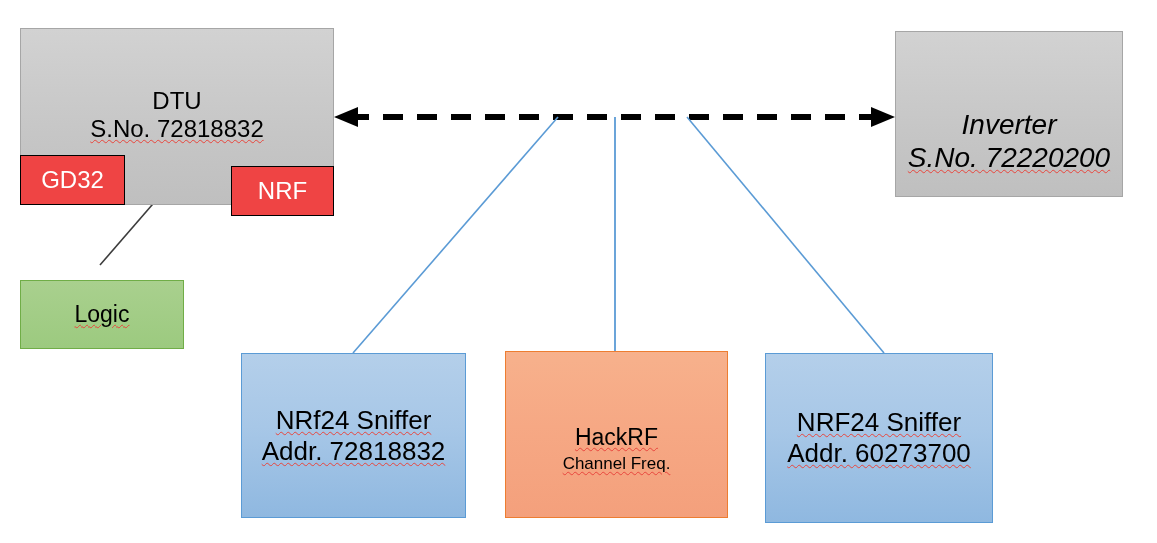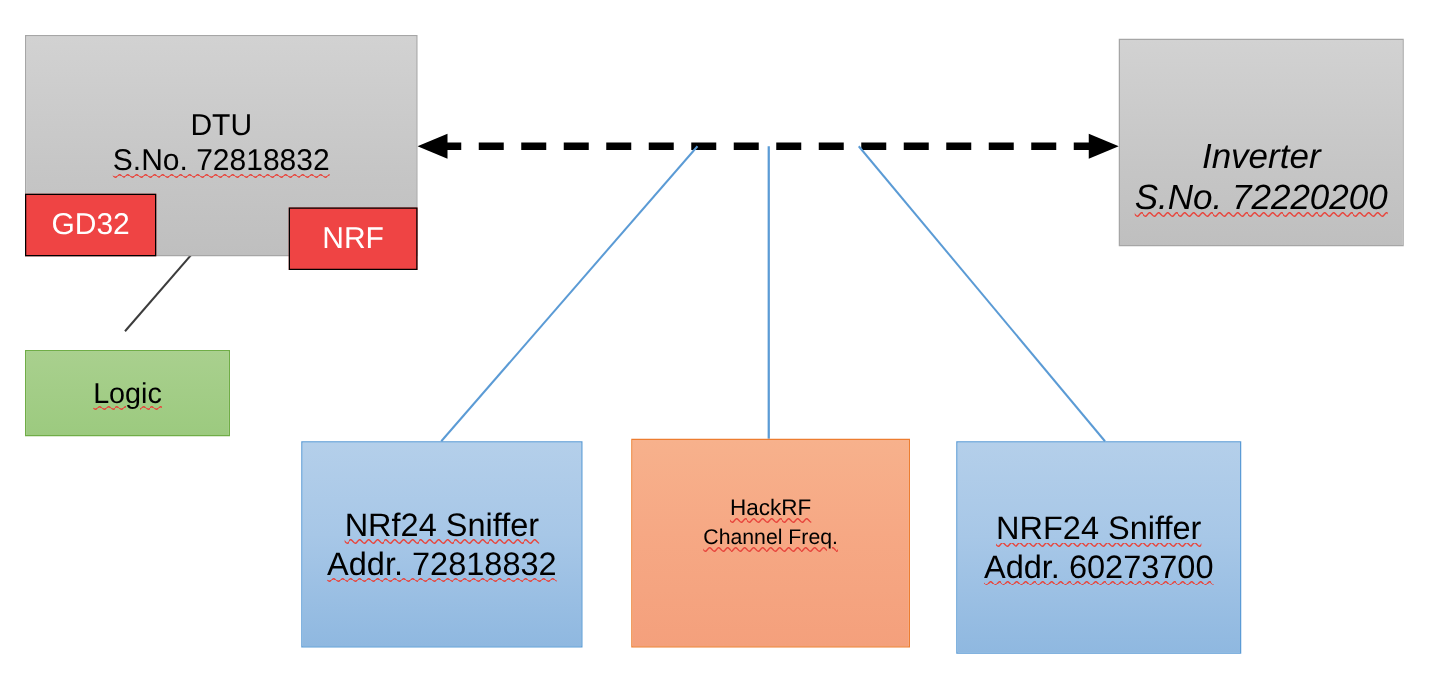--- a/index.html
+++ b/index.html
@@ -101,21 +101,21 @@
   #hackrf-box {
     left: 505px;
     top: 351px;
     width: 223px;
     height: 167px;
     border: 1px solid #ed7d31;
     background: linear-gradient(to bottom, #f7b18c 0%, #f6a884 45%, #f4a07c 100%);
     justify-content: flex-start;
     padding-top: 44px;
   }
-  .hackrf-title { font-size: 18px; }
+  .hackrf-title { font-size: 23px; margin-top: 28px; }
   .hackrf-sub   { font-size: 17px; margin-top: 3px; }
   .hackrf-freq  { font-size: 17px; }
 
   
   #wires {
     position: absolute;
     left: 0;
     top: 0;
     width: 1157px;
     height: 543px;

